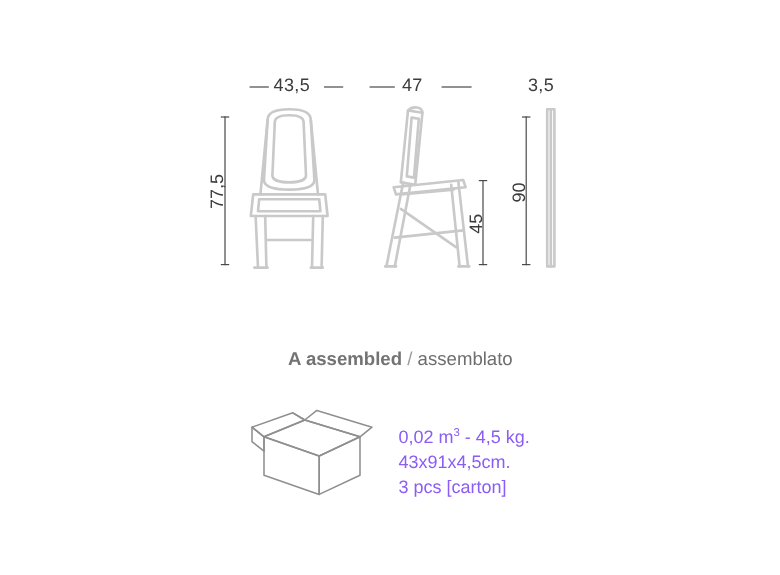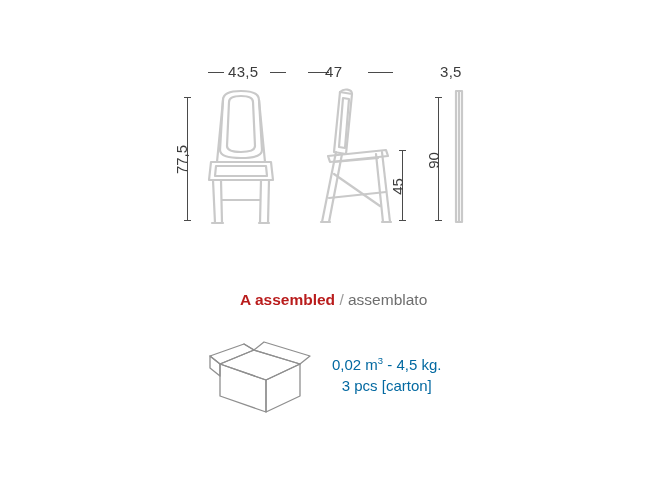--- a/index.html
+++ b/index.html
@@ -56,56 +56,55 @@
     background: #4a4a4a;
   }
   
   .caption {
     position: absolute;
     font-size: 15.5px;
     white-space: nowrap;
   }
   .caption b {
     font-weight: bold;
-    color: #b91c1c;
+    color: #737373;
   }
   .caption .sep {
     color: #9b9b9b;
     font-weight: normal;
   }
   .caption .light {
     color: #6e6e6e;
     font-weight: normal;
   }
   
   .spec {
     position: absolute;
     font-size: 15px;
-    color: #0369a1;
+    color: #8b5cf6;
     line-height: 21px;
     white-space: nowrap;
-    text-align: center;
   }
   .spec sup {
     font-size: 9.5px;
     vertical-align: super;
   }
   svg { display: block; }
 </style>
 </head>
 <body>
 
 <div class="stage">
 
   <div class="hline" style="left:208px; top:72px; width:16px;"></div>
   <div class="dim" style="left:228px; top:63px;">43,5</div>
   <div class="hline" style="left:270px; top:72px; width:16px;"></div>
 
   <div class="hline" style="left:308px; top:72px; width:21px;"></div>
-  <div class="dim" style="left:325px; top:63px;">47</div>
+  <div class="dim" style="left:335px; top:63px;">47</div>
   <div class="hline" style="left:368px; top:72px; width:25px;"></div>
 
   <div class="dim" style="left:440px; top:63px;text-align:center;">3,5</div>
 
   <div class="vline" style="left:187px; top:97px; height:124px;"></div>
   <div class="tick-v" style="left:184px; top:97px;"></div>
   <div class="tick-v" style="left:184px; top:220px;"></div>
   <div class="dim-v rot" style="left:167px; top:151px;">77,5</div>
 
   <div class="vline" style="left:402px; top:150px; height:71px;"></div>
@@ -204,16 +203,17 @@
 
         <path d="M40 6 L50 12"></path>
       </g>
     </svg>
   </div>
 
   <div class="spec" style="left:332px; top:350px;">
     <div>
       <span>0,02 m</span><sup>3</sup><span> - 4,5 kg.</span>
     </div>
+    <div>43x91x4,5cm.</div>
     <div>3 pcs [carton]</div>
   </div>
 
 </div>
 
 </body></html>

